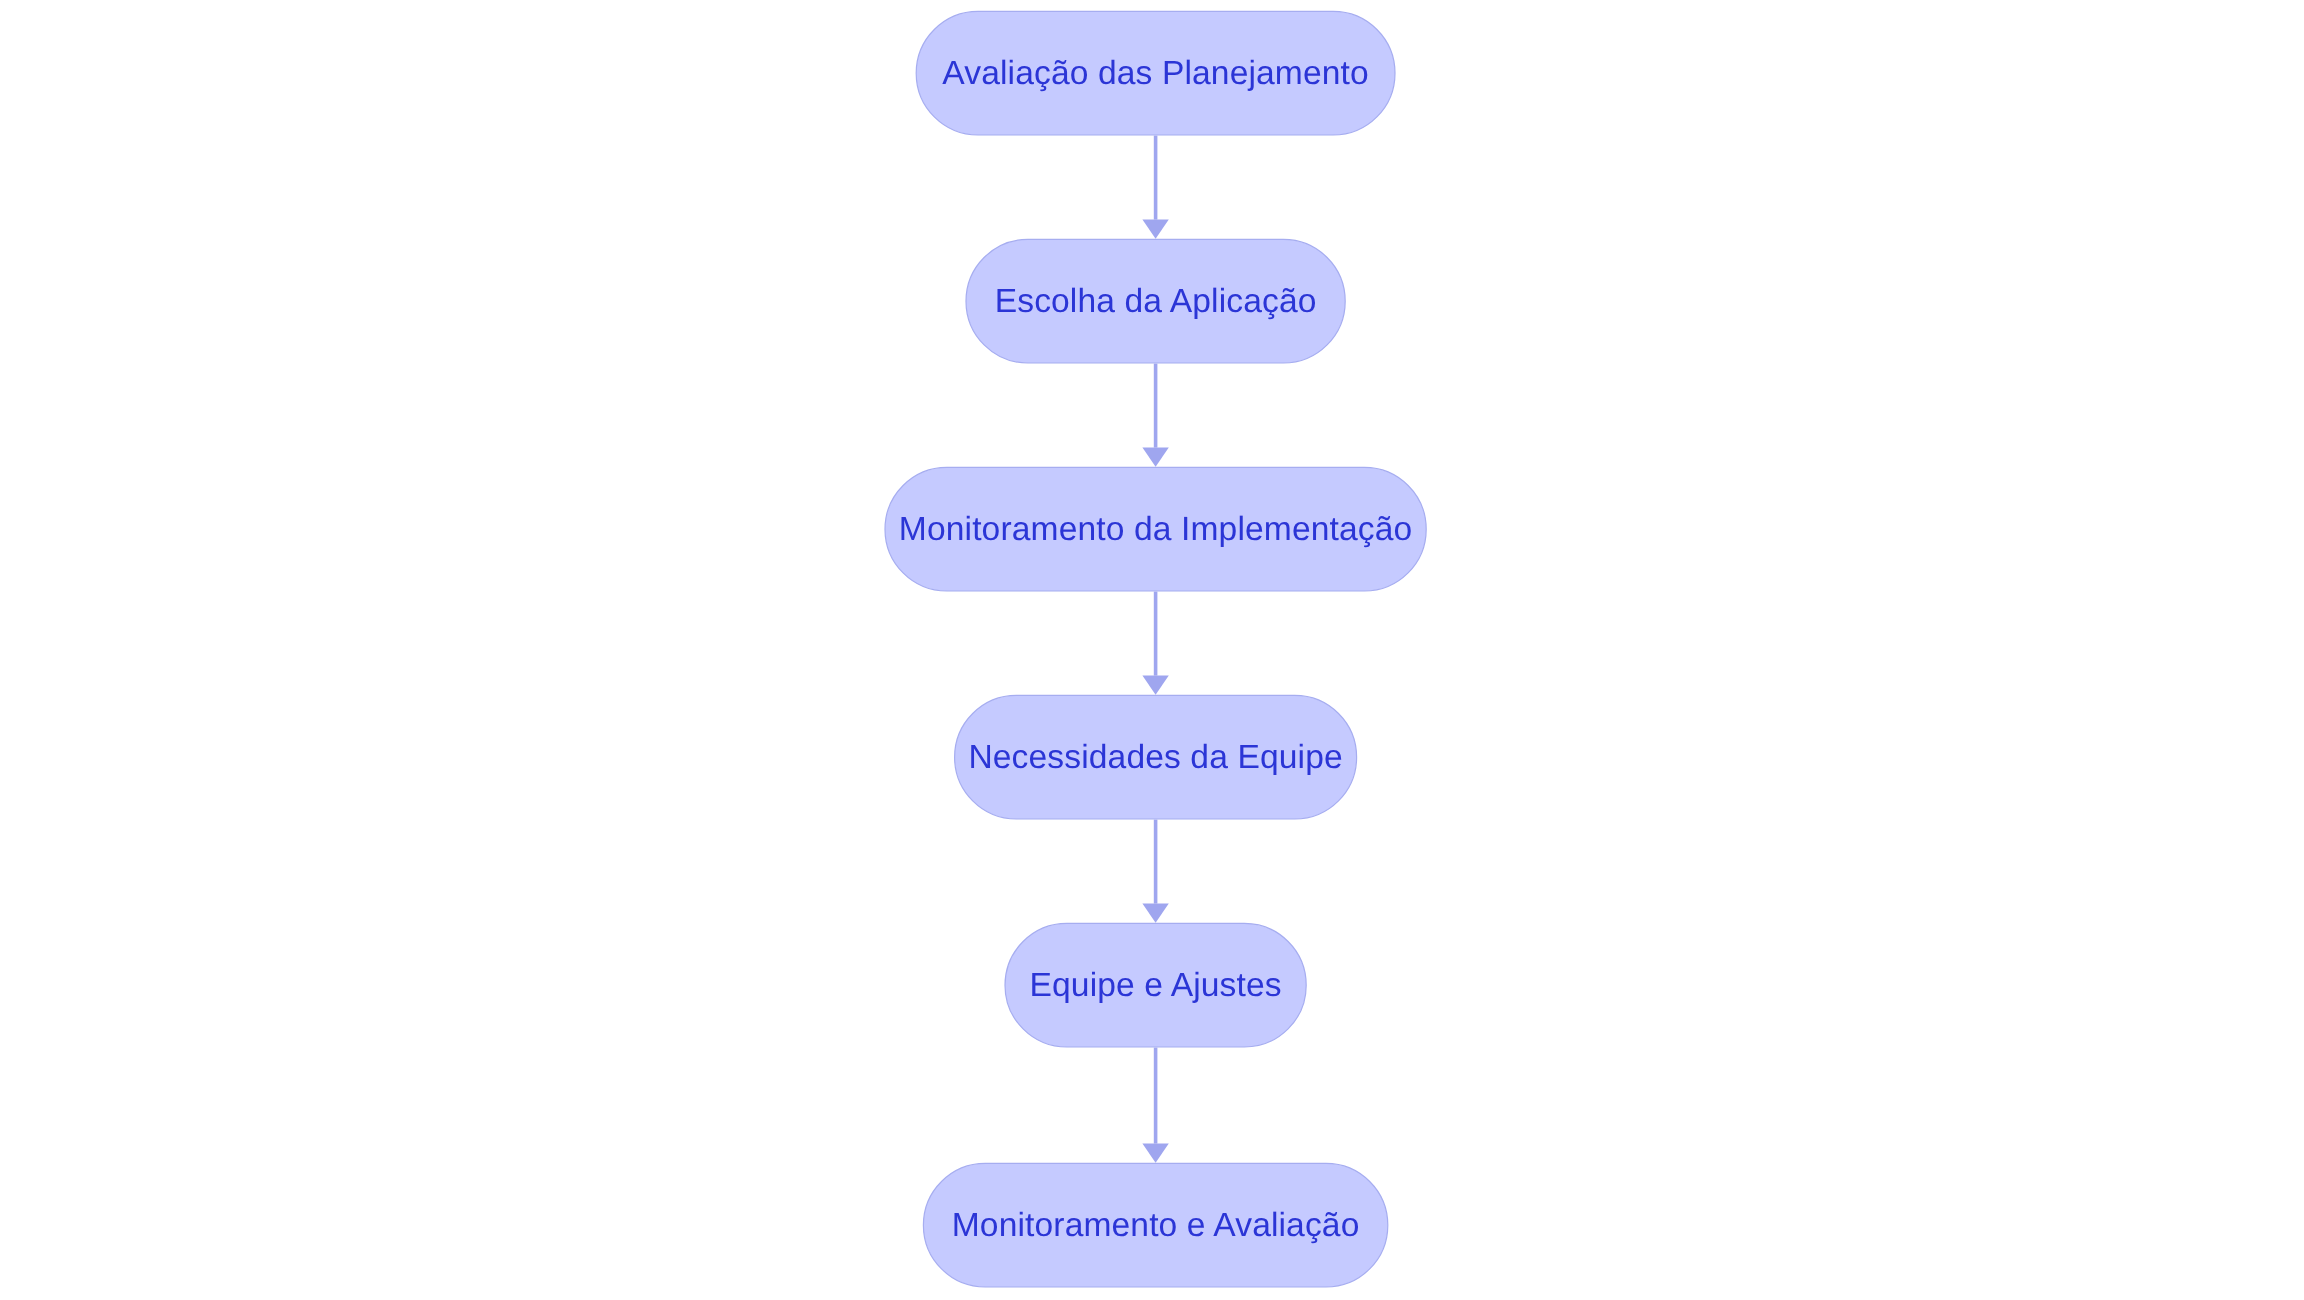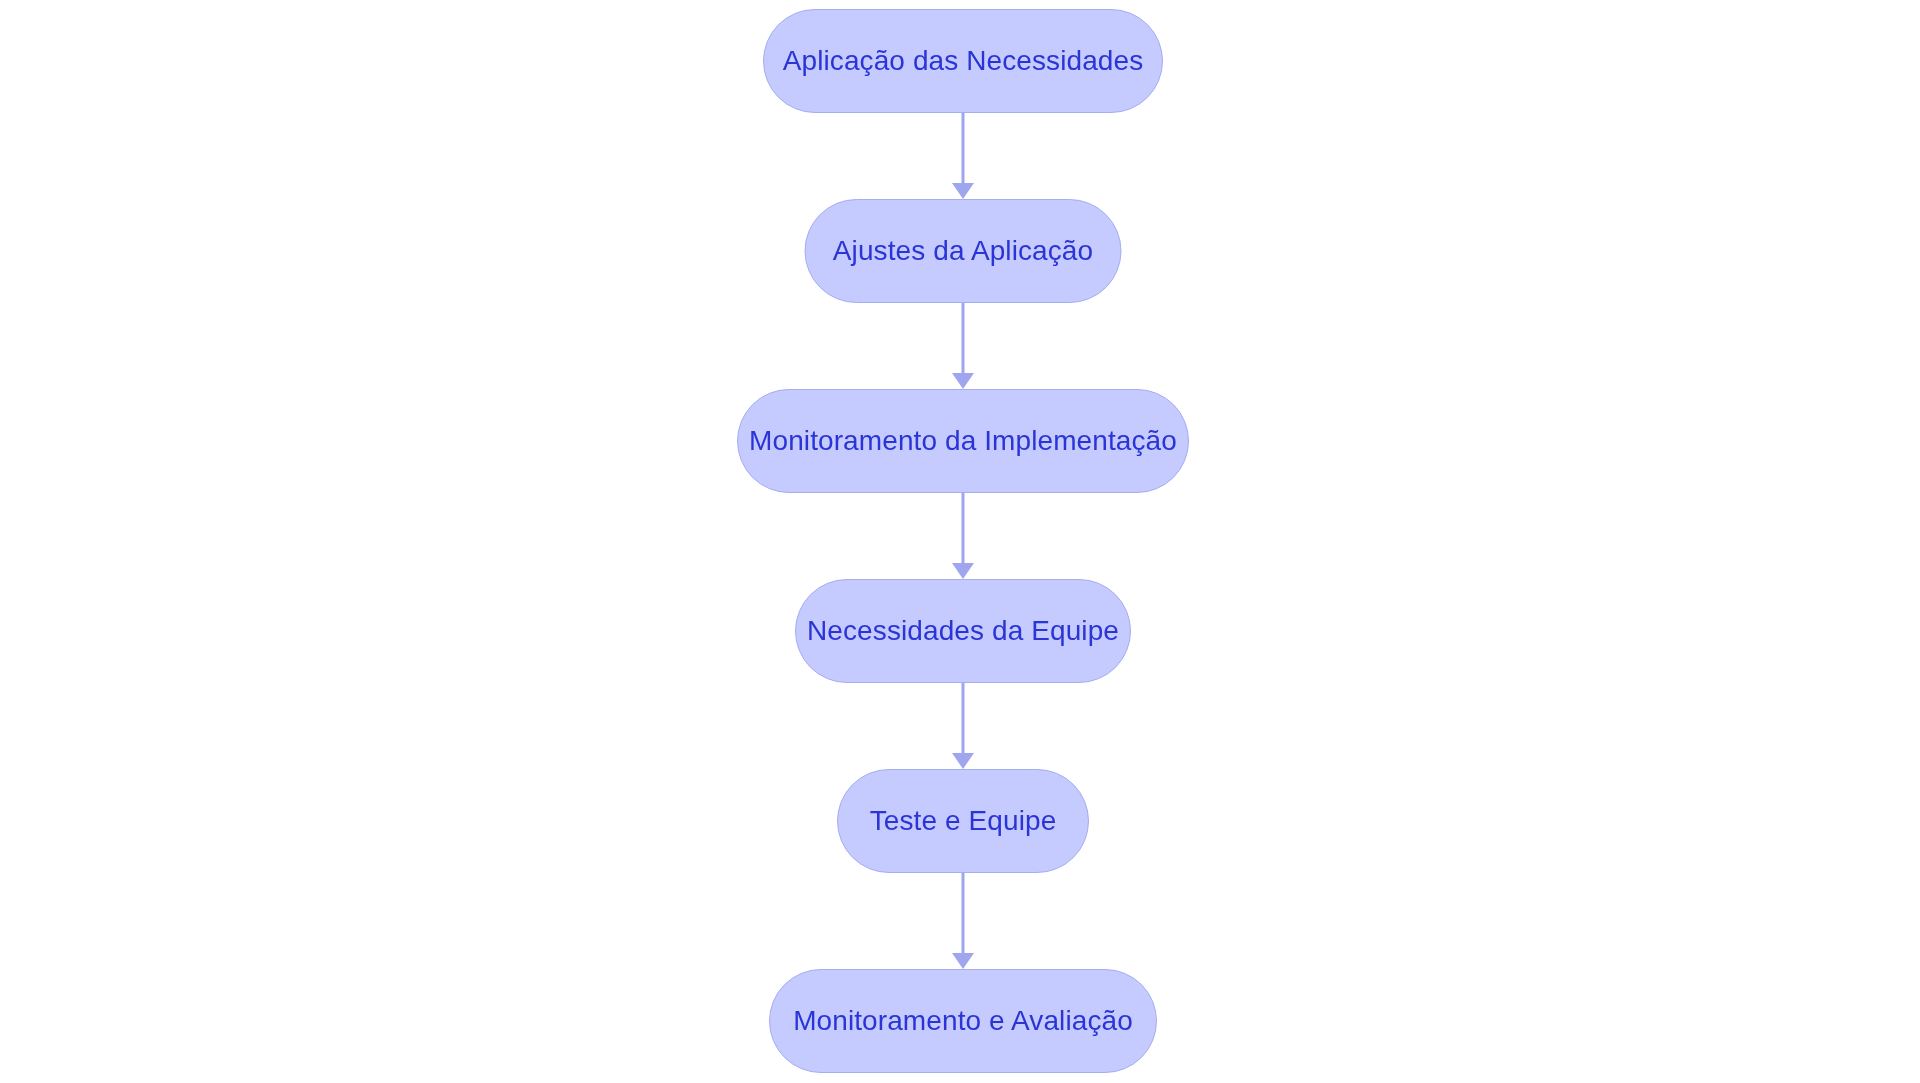--- a/index.html
+++ b/index.html
@@ -91,30 +91,30 @@
   .connector.c2 .stem { height: 70px; }
   .connector.c3 .stem { height: 70px; }
   .connector.c4 .stem { height: 80px; }
 </style>
 </head>
 <body>
 
 <div id="flowchart">
 
   <div class="node n0">
-    <span>Aplicação das Necessidades</span>
+    <span>Avaliação das Planejamento</span>
   </div>
 
   <div class="connector c0">
     <div class="stem"></div>
     <div class="head"></div>
   </div>
 
   <div class="node n1">
-    <span>Ajustes da Aplicação</span>
+    <span>Escolha da Aplicação</span>
   </div>
 
   <div class="connector c1">
     <div class="stem"></div>
     <div class="head"></div>
   </div>
 
   <div class="node n2">
     <span>Monitoramento da Implementação</span>
   </div>
@@ -127,21 +127,21 @@
   <div class="node n3">
     <span>Necessidades da Equipe</span>
   </div>
 
   <div class="connector c3">
     <div class="stem"></div>
     <div class="head"></div>
   </div>
 
   <div class="node n4">
-    <span>Teste e Equipe</span>
+    <span>Equipe e Ajustes</span>
   </div>
 
   <div class="connector c4">
     <div class="stem"></div>
     <div class="head"></div>
   </div>
 
   <div class="node n5">
     <span>Monitoramento e Avaliação</span>
   </div>

